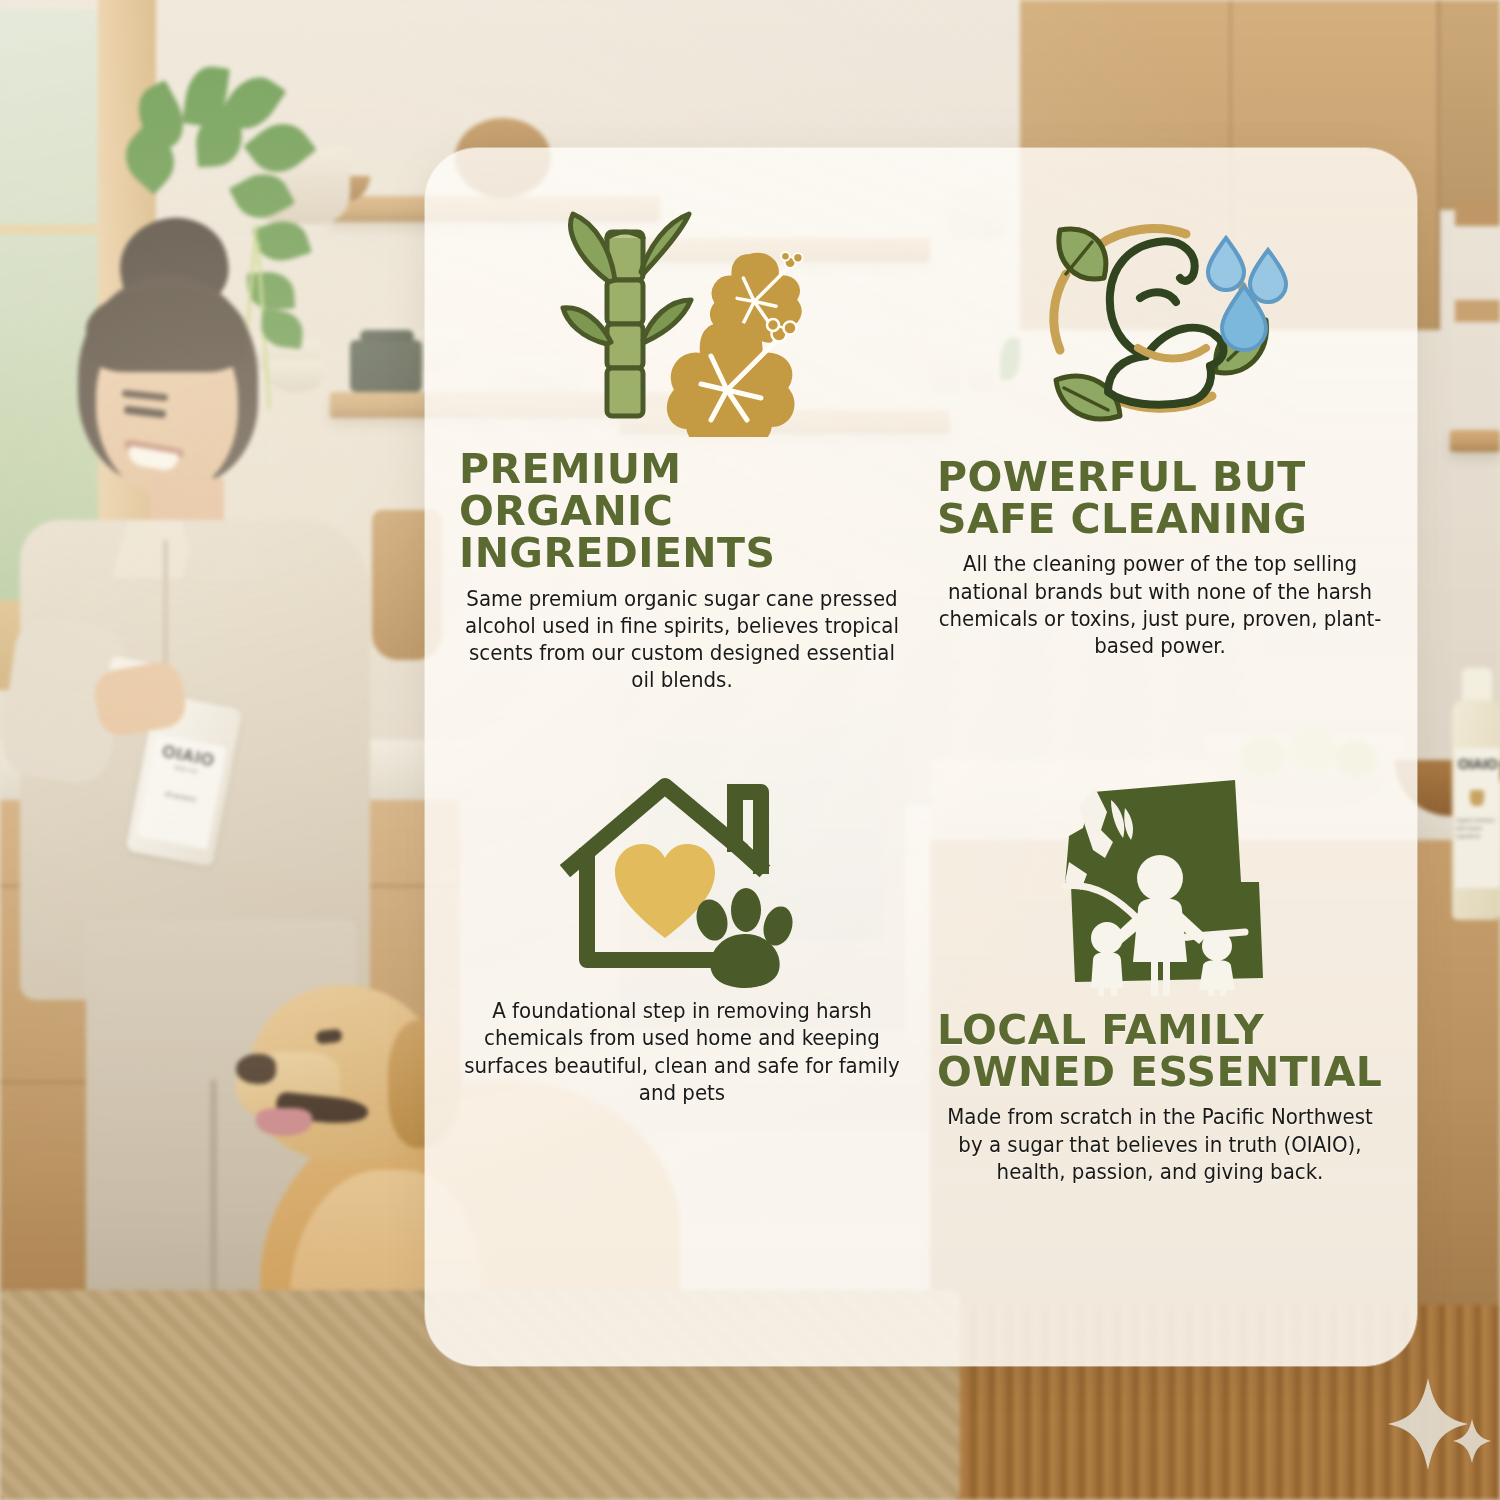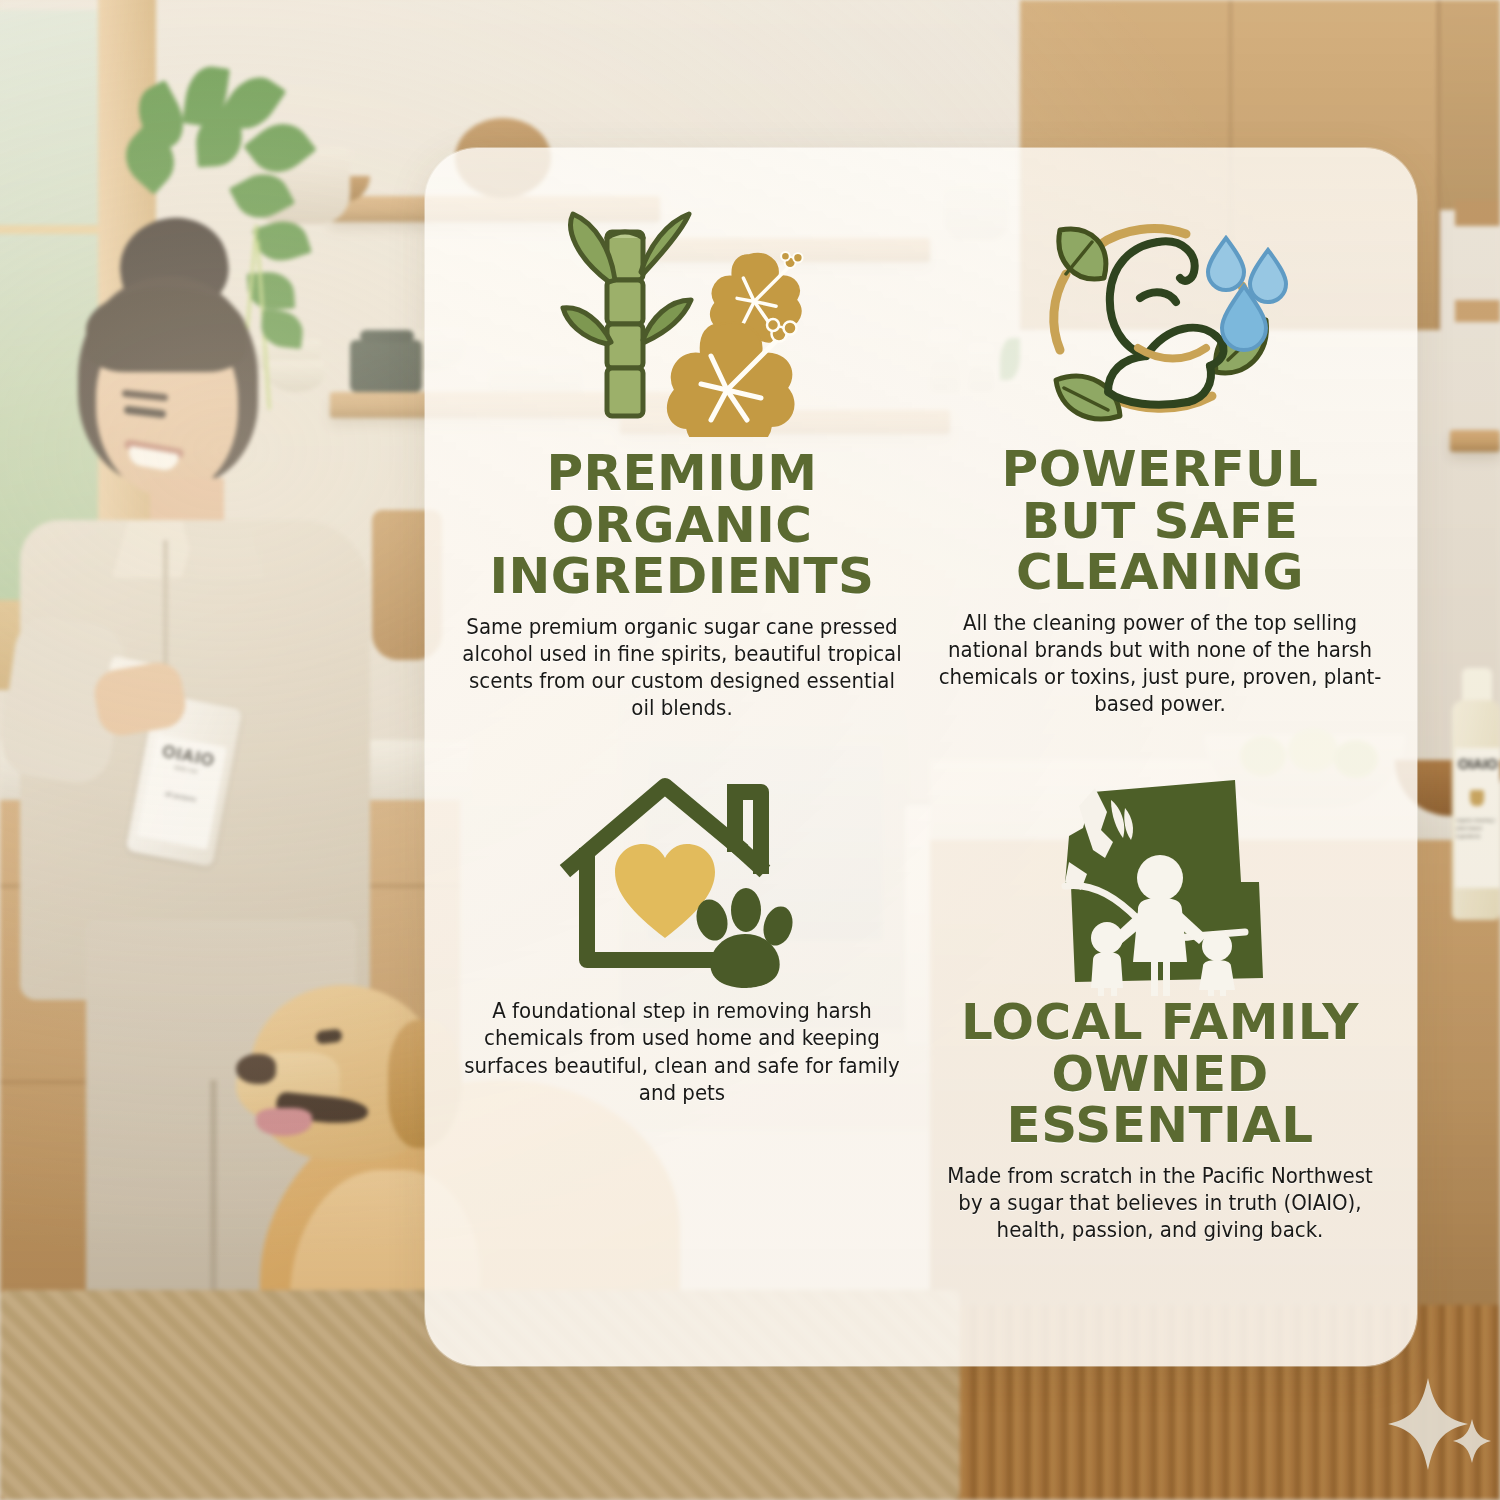--- a/index.html
+++ b/index.html
@@ -169,38 +169,38 @@
     padding:46px 18px 30px 18px;
   }
   .card{display:flex;flex-direction:column;align-items:center;padding:0 16px;}
   .icon-wrap{height:250px;display:flex;align-items:center;justify-content:center;}
   .icon-wrap svg{display:block;}
 
   h3.title{
     margin:4px 0 10px 0;
     font-family:"DejaVu Sans",sans-serif;
     font-weight:700;
-    font-size:50px;
+    font-size:41px;
     line-height:1.03;
     letter-spacing:.4px;
-    text-align:center;
+    text-align:left;
     color:#5b6a31;
     text-shadow:0 1px 0 rgba(255,255,255,.85);
   }
   p.body{
     margin:0;
     font-family:"DejaVu Sans Condensed","Liberation Sans",sans-serif;
     font-size:22px;
     line-height:1.24;
     text-align:center;
     color:#191917;
     max-width:470px;
     text-shadow:0 1px 0 rgba(255,255,255,.7);
   }
-  .card-b .title, .card-d .title{margin-top:0;}
+  .card-b .title, .card-d .title{margin-top:12px;}
   .card-c, .card-d{justify-content:flex-start;}
   .card-c .icon-wrap, .card-d .icon-wrap{height:232px;}
 
   
   .sparkle{position:absolute;}
 </style>
 </head>
 <body>
 
 <div class="stage">
@@ -376,21 +376,21 @@
               </g>
               <g fill="#c49a43" stroke="#fffdf6" stroke-width="2.5">
                 <circle cx="110" cy="14" r="7.5"></circle>
                   <circle cx="121" cy="8" r="6.5"></circle>
                   <circle cx="104" cy="5" r="6"></circle>
               </g>
             </g>
           </svg>
         </div>
         <h3 class="title">PREMIUM ORGANIC INGREDIENTS</h3>
-        <p class="body">Same premium organic sugar cane pressed alcohol used in fine spirits, beautiful tropical scents from our custom designed essential oil blends.</p>
+        <p class="body">Same premium organic sugar cane pressed alcohol used in fine spirits, believes tropical scents from our custom designed essential oil blends.</p>
       </div>
 
       <div class="card card-b">
         <div class="icon-wrap">
           <svg width="260" height="235" viewBox="0 0 260 235" aria-hidden="true">
 
             <g fill="none" stroke="#c9a355" stroke-width="9" stroke-linecap="round">
               <path d="M68 44 C 92 26 128 22 156 32"></path>
               <path d="M36 72 C 22 96 20 124 30 148"></path>
               <path d="M212 84 C 222 104 224 130 214 152"></path>

